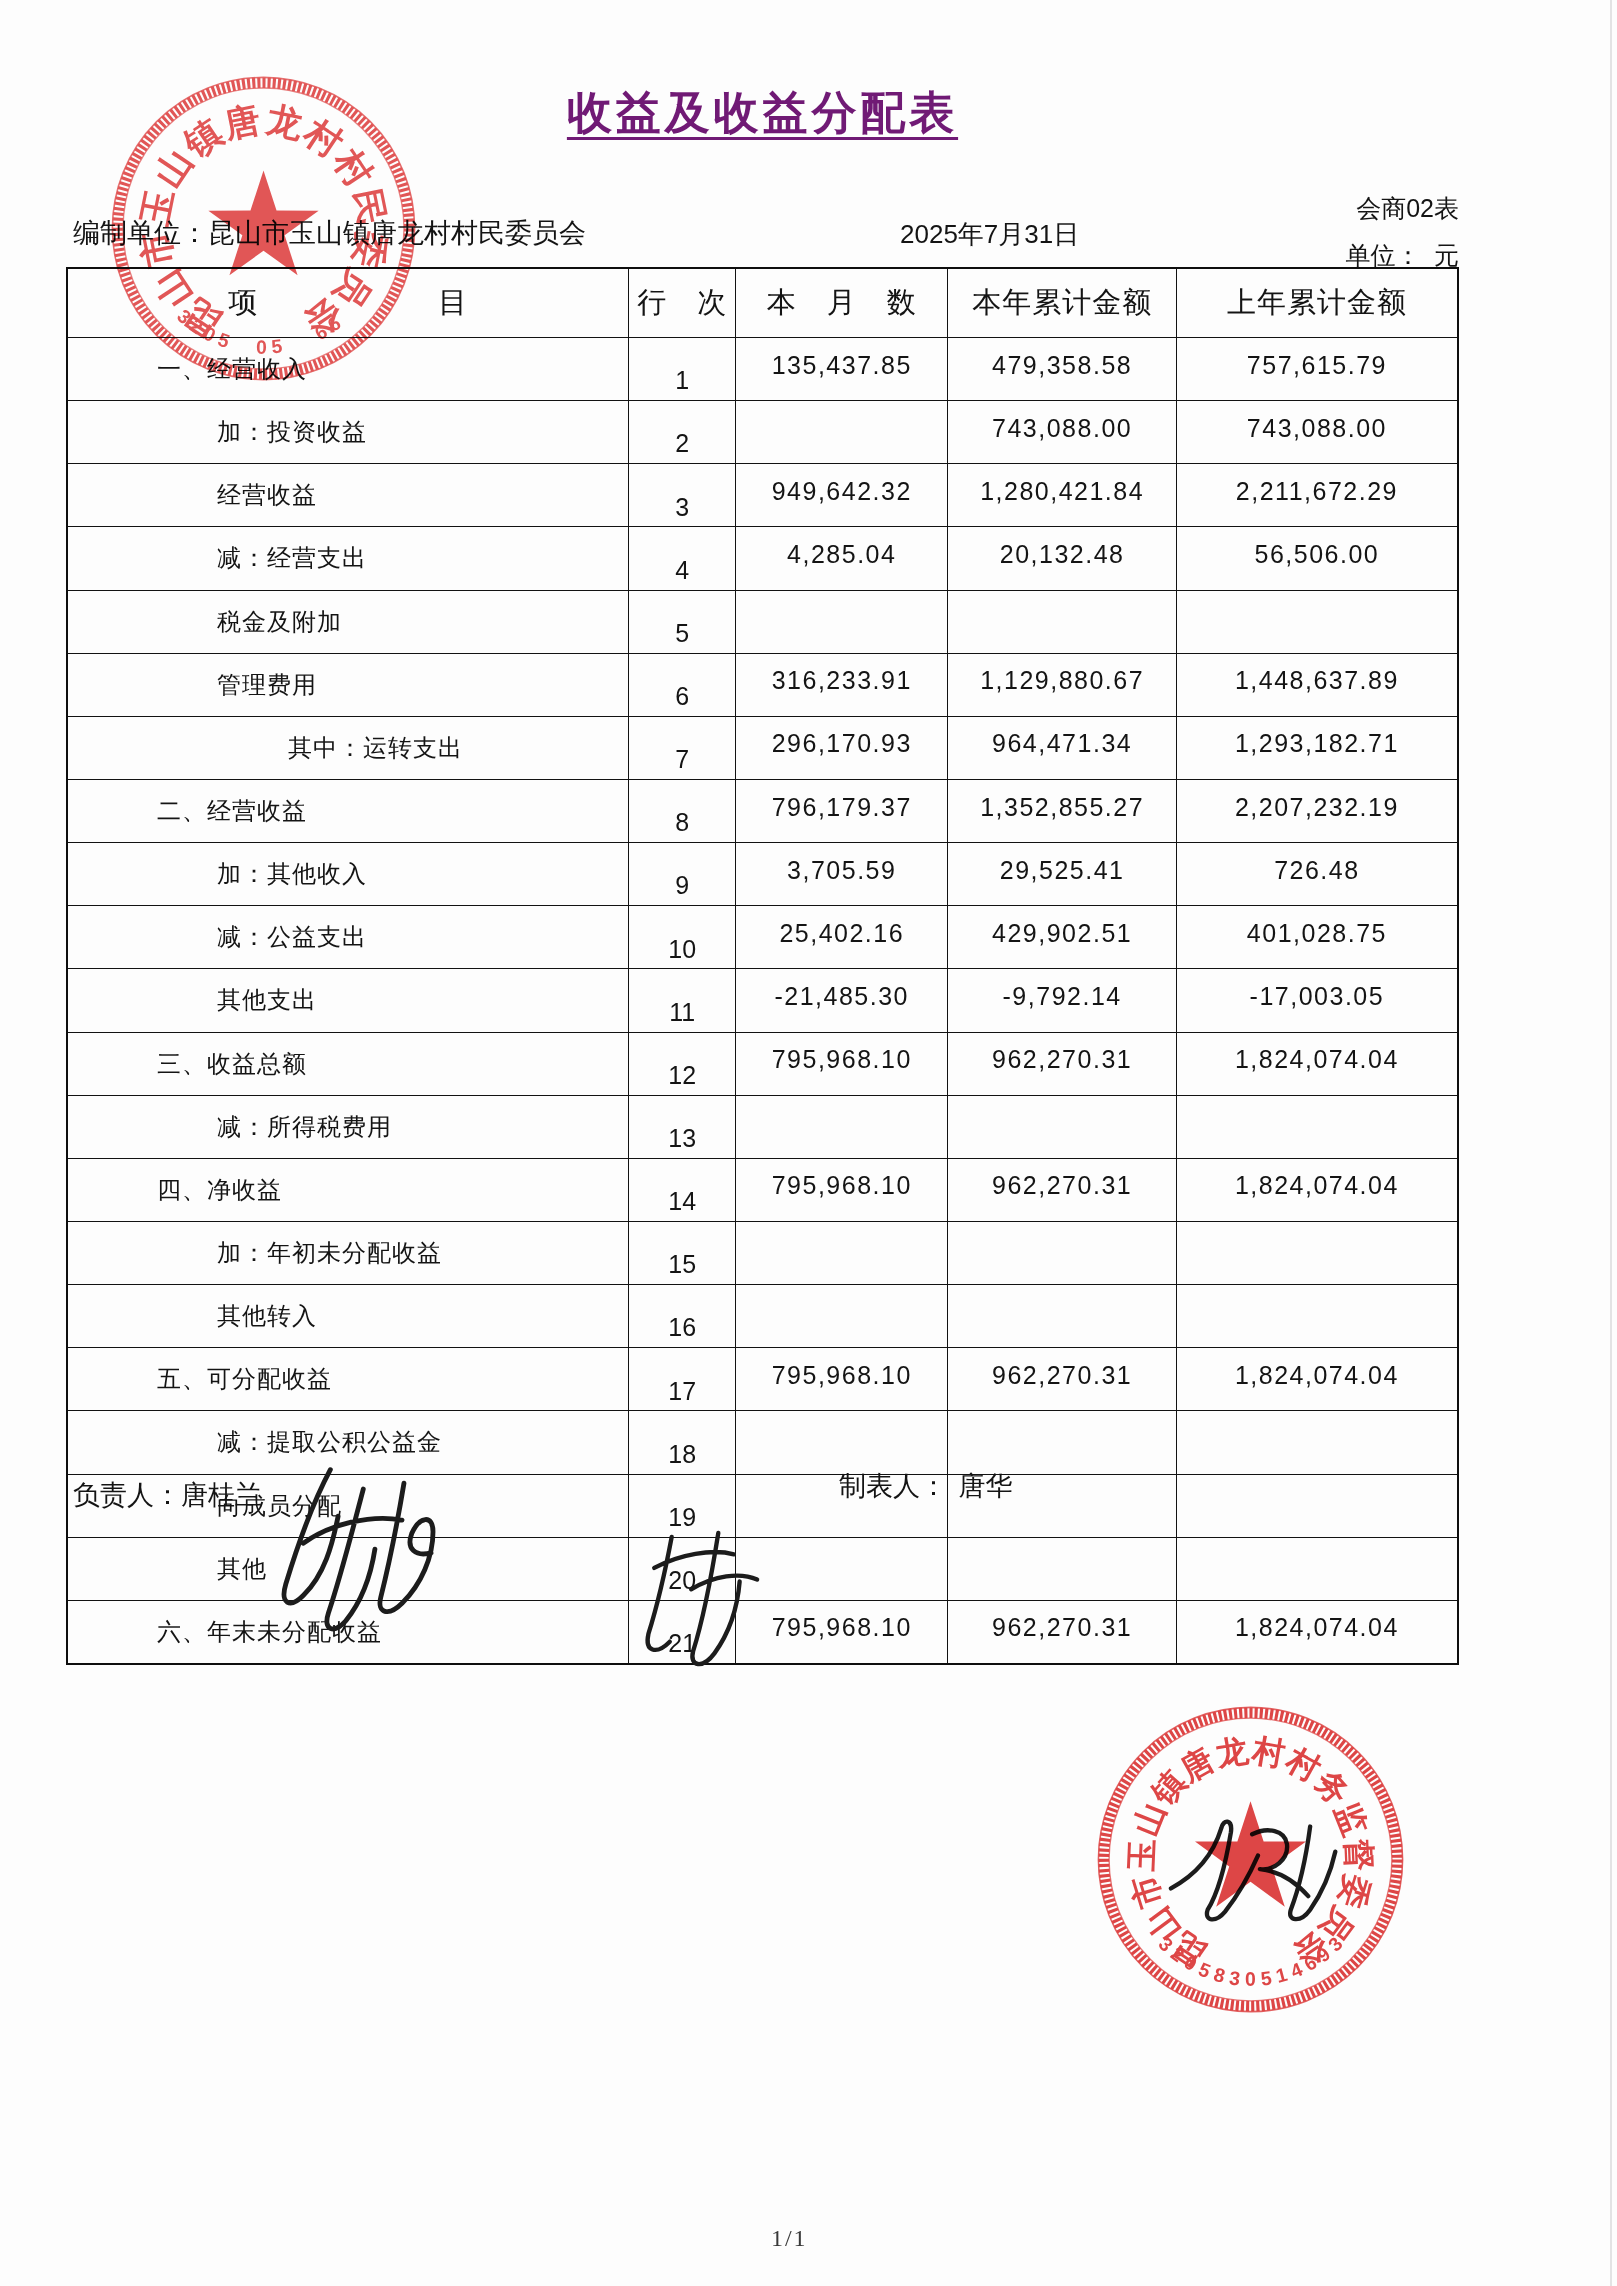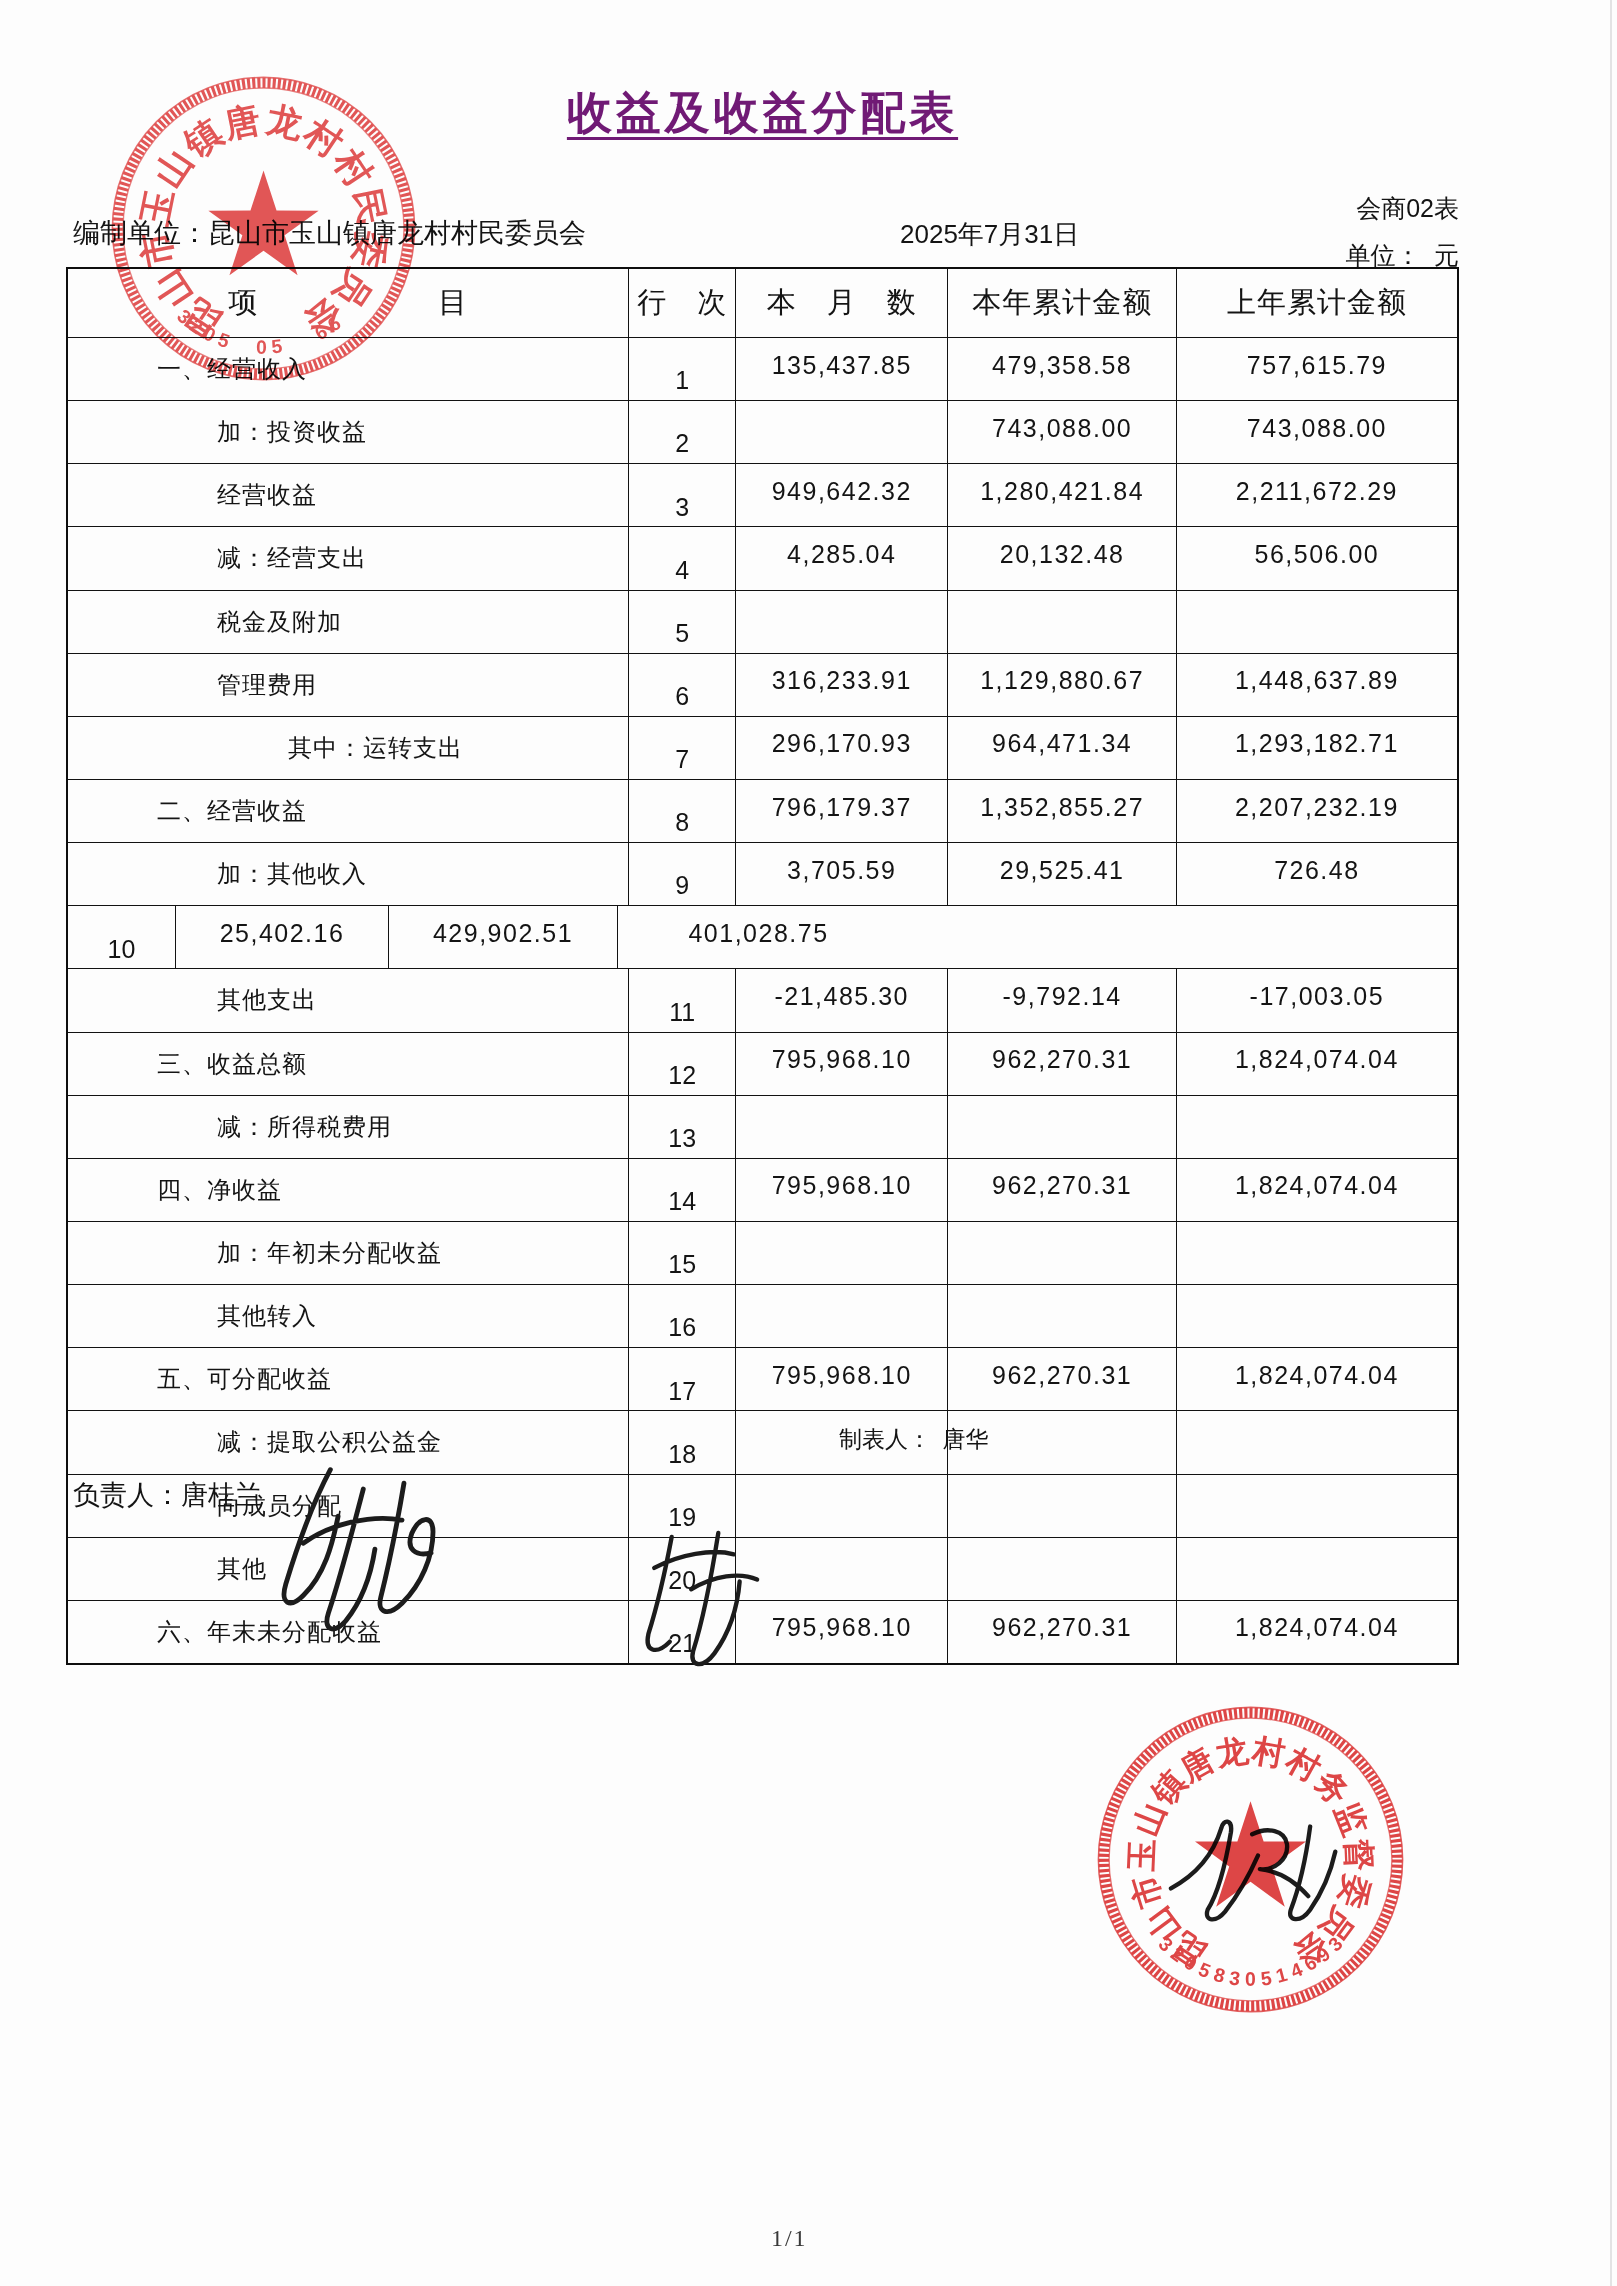--- a/index.html
+++ b/index.html
@@ -37,21 +37,21 @@
   .c4{width:282px;justify-content:center;}
   .thead .c{justify-content:center;align-items:center;font-size:29px;font-weight:500;letter-spacing:1px;padding-bottom:0;}
   .lbl{font-size:24px;font-weight:400;letter-spacing:1px;white-space:nowrap;}
   .ind1{padding-left:89px;}
   .ind2{padding-left:149px;}
   .ind3{padding-left:220px;}
   .num{font-size:25px;letter-spacing:1.5px;transform:translateY(-3.9px);}
   .rowno{font-size:25px;}
   
   #responsible-line{top:1477px;left:73px;font-size:27px;}
-  #preparer-line{top:1424px;left:839px;font-size:23px;}
+  #preparer-line{top:1468px;left:839px;font-size:27px;}
   #page-num{top:2225px;left:771px;font-size:24px;color:#3a3a3a;letter-spacing:1.9px;font-family:"Liberation Serif",serif;}
   
   .stamp{mix-blend-mode:multiply;}
   #stamp-top{left:109px;top:74px;width:309px;height:309px;opacity:.88;}
   #stamp-bottom{left:1095px;top:1704px;width:311px;height:311px;opacity:.92;}
   
   .sig{stroke:#1c1c1c;fill:none;stroke-linecap:round;stroke-linejoin:round;}
   #sig-responsible{left:270px;top:1460px;}
   #sig-preparer{left:629px;top:1525px;}
   #sig-supervisor{left:1157px;top:1813px;}
@@ -219,20 +219,23 @@
           <span class="num">3,705.59</span>
         </div>
         <div class="c c3">
           <span class="num">29,525.41</span>
         </div>
         <div class="c c4">
           <span class="num">726.48</span>
         </div>
       </div>
       <div class="trow">
+        <div class="c c0">
+          <span class="lbl ind2">减：公益支出</span>
+        </div>
         <div class="c c1">
           <span class="rowno">10</span>
         </div>
         <div class="c c2">
           <span class="num">25,402.16</span>
         </div>
         <div class="c c3">
           <span class="num">429,902.51</span>
         </div>
         <div class="c c4">

